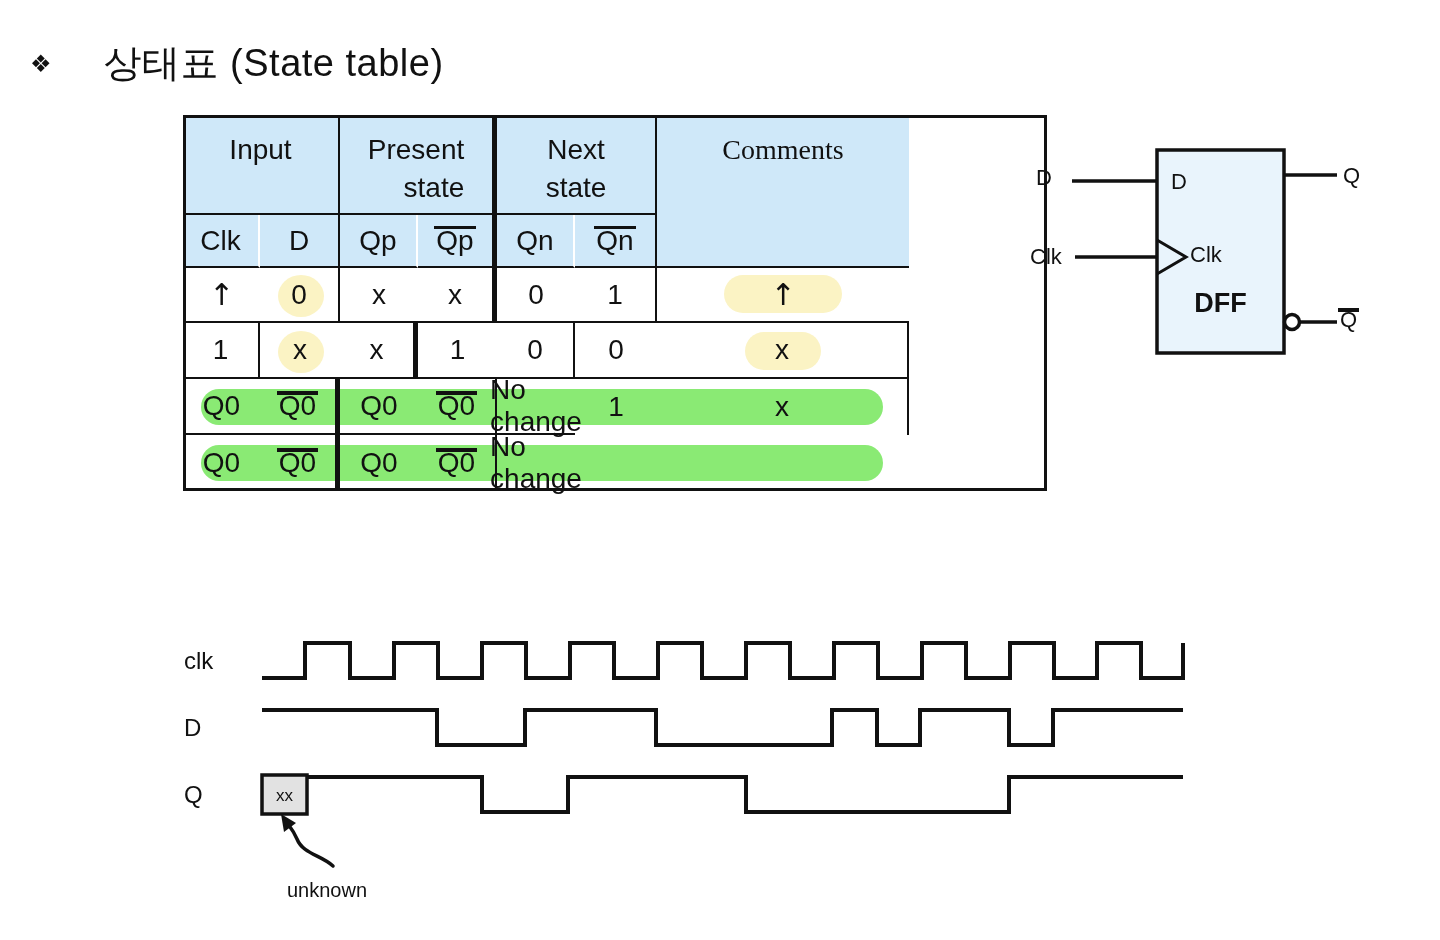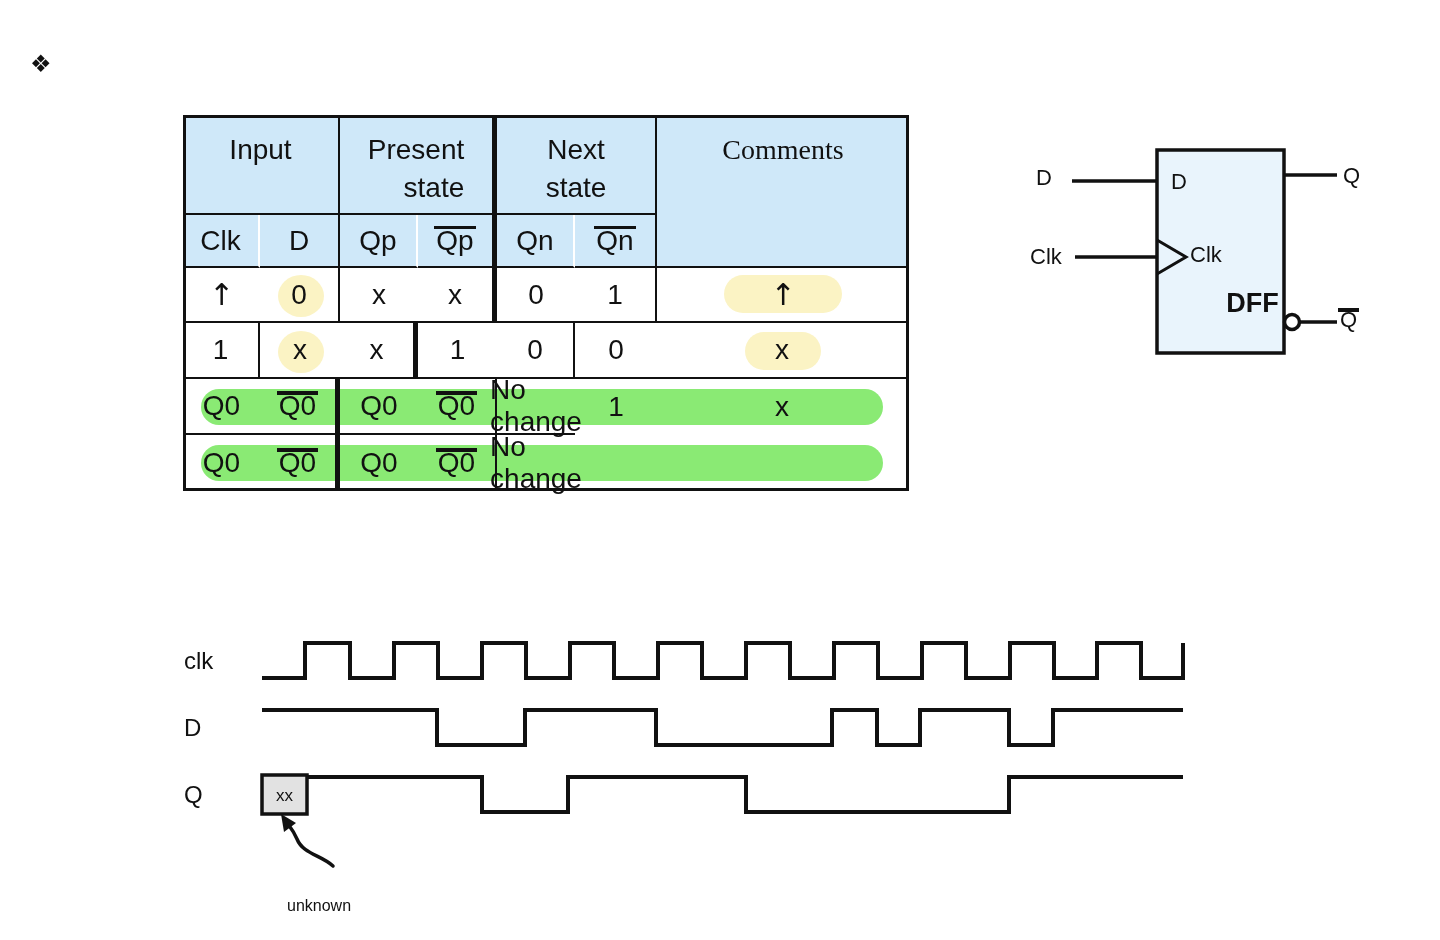--- a/index.html
+++ b/index.html
@@ -6,21 +6,21 @@
   #stage{position:relative;width:1440px;height:940px;background:#ffffff;overflow:hidden;
          font-family:"Liberation Sans",sans-serif;color:#111;}
   .abs{position:absolute;}
 
   
   #title-row{position:absolute;left:30px;top:38px;display:flex;align-items:flex-start;}
   #title-bullet{font-family:"DejaVu Sans",sans-serif;font-size:24px;margin-top:12px;}
   #page-title{font-size:38px;font-weight:400;margin-left:52px;letter-spacing:.5px;}
 
   
-  #table-wrap{position:absolute;left:183px;top:115px;width:726px;height:376px;}
+  #table-wrap{position:absolute;left:183px;top:115px;width:864px;height:376px;}
   #table-grid{position:absolute;inset:0;display:grid;z-index:2;
     grid-template-columns:77px 80px 78px 79px 78px 82px 252px;
     grid-template-rows:100px 53px 55px 56px 56px 56px;}
   .cell{display:flex;align-items:center;justify-content:center;font-size:28px;
         background:transparent;box-sizing:border-box;}
   .hdr{background:#cfe8f9;}
   .top-align{align-items:flex-start;padding-top:16px;text-align:center;line-height:1.34;}
   .b-r{border-right:2.5px solid #111;}
   .b-r-thick{border-right:5.5px solid #111;}
   .b-r-white{border-right:2px solid #fff;}
@@ -33,31 +33,32 @@
   .hl{position:absolute;z-index:1;}
   .hl-green{background:#8aea74;border-radius:18px;height:36px;left:18px;width:682px;}
   .hl-yellow{background:#fbf3c4;}
 
   
   .lbl22{font-size:22px;}
   #dff-name{font-size:27px;font-weight:bold;width:127px;text-align:center;}
 
   
   .sig-lbl{font-size:24px;}
-  #unknown-lbl{font-size:16px;margin-top:18px;}
+  #unknown-lbl{font-size:20px;}
 
   svg{position:absolute;pointer-events:none;}
 </style>
 </head>
 <body>
 
 <div id="stage">
 
   <div id="title-row">
     <span id="title-bullet">❖</span>
+    <span id="page-title">상태표 (State table)</span>
   </div>
 
   <div id="table-wrap">
 
     <div class="hl hl-green" style="top:274px;"></div>
     <div class="hl hl-green" style="top:330px;"></div>
     <div class="hl hl-yellow" style="left:95px;top:160px;width:46px;height:42px;border-radius:50%;"></div>
     <div class="hl hl-yellow" style="left:95px;top:216px;width:46px;height:42px;border-radius:50%;"></div>
     <div class="hl hl-yellow" style="left:541px;top:160px;width:118px;height:38px;border-radius:19px;"></div>
     <div class="hl hl-yellow" style="left:562px;top:217px;width:76px;height:38px;border-radius:19px;"></div>
@@ -135,21 +136,21 @@
     <rect x="1157" y="150" width="127" height="203" fill="#e9f4fc" stroke="#111" stroke-width="3.5"></rect>
     <polyline points="1157,240 1186,257 1157,274" fill="none" stroke="#111" stroke-width="3"></polyline>
     <line x1="1284" y1="175" x2="1337" y2="175" stroke="#111" stroke-width="3.5"></line>
     <circle cx="1292" cy="322" r="7.5" fill="#fff" stroke="#111" stroke-width="3.5"></circle>
     <line x1="1300" y1="322" x2="1337" y2="322" stroke="#111" stroke-width="3.5"></line>
   </svg>
   <div class="abs lbl22" style="left:1036px;top:165px;">D</div>
   <div class="abs lbl22" style="left:1030px;top:244px;">Clk</div>
   <div class="abs lbl22" style="left:1171px;top:169px;">D</div>
   <div class="abs lbl22" style="left:1190px;top:242px;">Clk</div>
-  <div class="abs" id="dff-name" style="left:1157px;top:288px;margin-left:32px;">DFF</div>
+  <div class="abs" id="dff-name" style="left:1157px;top:288px;">DFF</div>
   <div class="abs lbl22" style="left:1343px;top:163px;">Q</div>
   <div class="abs lbl22" style="left:1340px;top:307px;"><span class="ov">Q</span></div>
 
   <svg id="timing-svg" style="left:0;top:0;" width="1440" height="940" viewBox="0 0 1440 940">
       <path d="M 262 678 L 305 678 L 305 643 L 350 643 L 350 678 L 394 678 L 394 643 L 438 643 L 438 678 L 482 678 L 482 643 L 526 643 L 526 678 L 570 678 L 570 643 L 614 643 L 614 678 L 658 678 L 658 643 L 702 643 L 702 678 L 746 678 L 746 643 L 790 643 L 790 678 L 834 678 L 834 643 L 878 643 L 878 678 L 922 678 L 922 643 L 966 643 L 966 678 L 1010 678 L 1010 643 L 1054 643 L 1054 678 L 1097 678 L 1097 643 L 1141 643 L 1141 678 L 1183 678 L 1183 643 L 1183 643" fill="none" stroke="#111111" stroke-width="4" stroke-linejoin="miter"></path>
       <path d="M 262 710 L 437 710 L 437 745 L 525 745 L 525 710 L 656 710 L 656 745 L 832 745 L 832 710 L 877 710 L 877 745 L 920 745 L 920 710 L 1009 710 L 1009 745 L 1053 745 L 1053 710 L 1183 710" fill="none" stroke="#111111" stroke-width="4" stroke-linejoin="miter"></path>
       <path d="M 307 777 L 482 777 L 482 812 L 568 812 L 568 777 L 746 777 L 746 812 L 1009 812 L 1009 777 L 1183 777" fill="none" stroke="#111111" stroke-width="4" stroke-linejoin="miter"></path>
       <rect x="262" y="775" width="45" height="39" fill="#e2e2e2" stroke="#111111" stroke-width="3.5"></rect>
       <text x="284.5" y="800.5" text-anchor="middle" font-size="17" font-family="&quot;Liberation Sans&quot;, sans-serif" fill="#111">xx</text>
     </svg>

